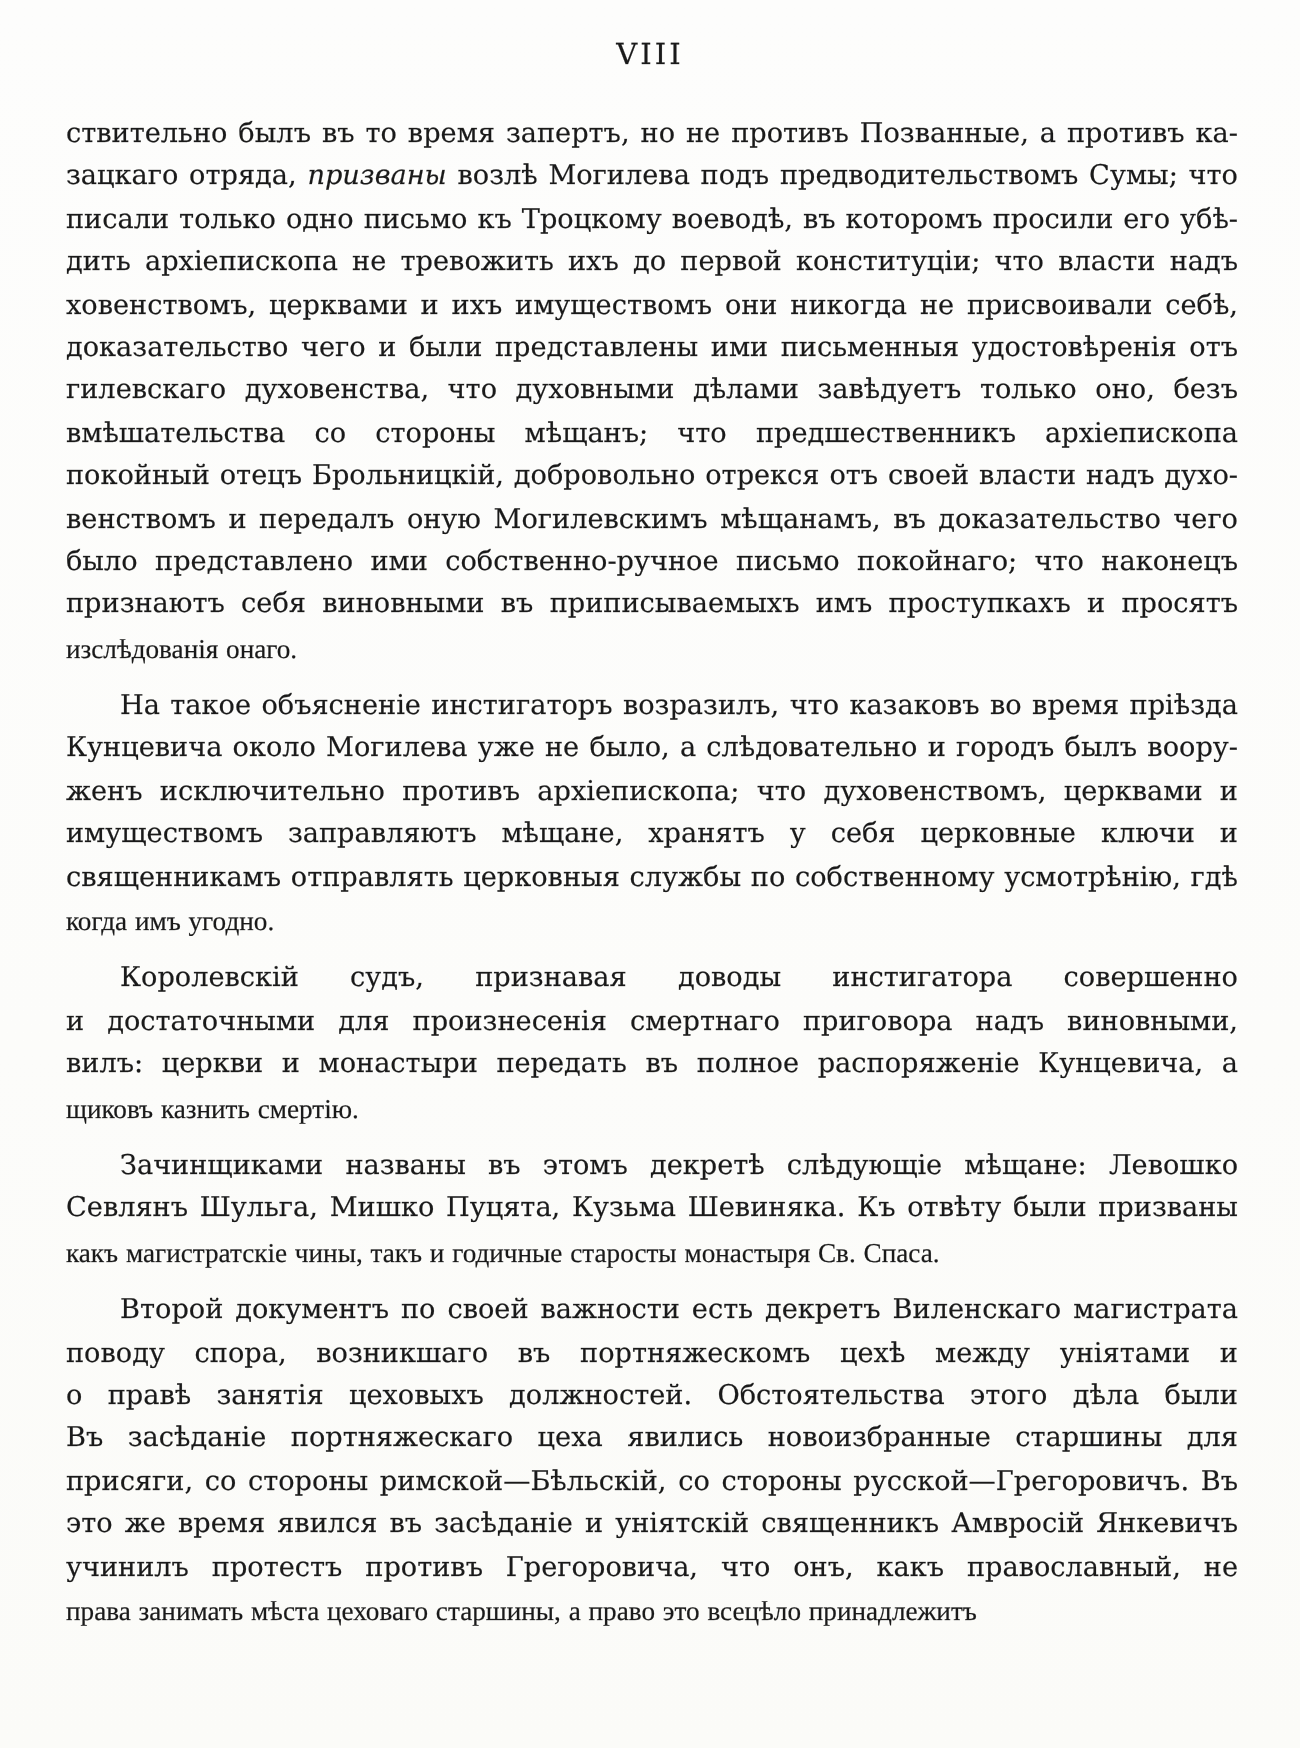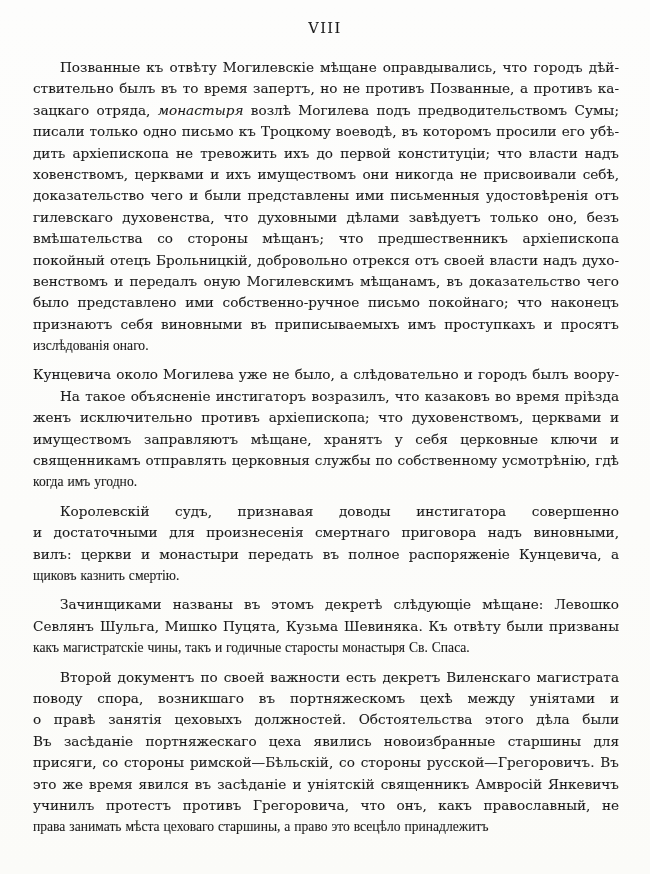--- a/index.html
+++ b/index.html
@@ -48,38 +48,37 @@
   .line.last  { text-align: left; text-align-last: left; font-family: Liberation Serif, serif; }
   .ital { font-style: italic; }
 </style>
 </head>
 <body>
 
 <div class="page" style="color: rgb(26, 26, 26);">
   <div class="page-number">VIII</div>
   <div class="text-block">
       <div class="para">
-        <div class="line first">Позванные къ отвѣту Могилевскіе мѣщане оправдывались, что городъ дѣй-</div>
         <div class="line">ствительно былъ въ то время запертъ, но не противъ Позванные, а противъ ка-</div>
-        <div class="line">зацкаго отряда, <em class="ital">монастыря</em> возлѣ Могилева подъ предводительствомъ Сумы; что они</div>
+        <div class="line">зацкаго отряда, <em class="ital">призваны</em> возлѣ Могилева подъ предводительствомъ Сумы; что они</div>
         <div class="line">писали только одно письмо къ Троцкому воеводѣ, въ которомъ просили его убѣ-</div>
         <div class="line">дить архіепископа не тревожить ихъ до первой конституціи; что власти надъ ду-</div>
         <div class="line">ховенствомъ, церквами и ихъ имуществомъ они никогда не присвоивали себѣ, въ</div>
         <div class="line">доказательство чего и были представлены ими письменныя удостовѣренія отъ Мо-</div>
         <div class="line">гилевскаго духовенства, что духовными дѣлами завѣдуетъ только оно, безъ всякаго</div>
         <div class="line">вмѣшательства со стороны мѣщанъ; что предшественникъ архіепископа Кунцевича,</div>
         <div class="line">покойный отецъ Брольницкій, добровольно отрекся отъ своей власти надъ духо-</div>
         <div class="line">венствомъ и передалъ оную Могилевскимъ мѣщанамъ, въ доказательство чего и</div>
         <div class="line">было представлено ими собственно-ручное письмо покойнаго; что наконецъ они не</div>
         <div class="line">признаютъ себя виновными въ приписываемыхъ имъ проступкахъ и просятъ короля</div>
         <div class="line last">изслѣдованія онаго.</div>
       </div>
       <div class="para">
+        <div class="line first">На такое объясненіе инстигаторъ возразилъ, что казаковъ во время пріѣзда</div>
         <div class="line">Кунцевича около Могилева уже не было, а слѣдовательно и городъ былъ воору-</div>
-        <div class="line first">На такое объясненіе инстигаторъ возразилъ, что казаковъ во время пріѣзда</div>
         <div class="line">женъ исключительно противъ архіепископа; что духовенствомъ, церквами и ихъ</div>
         <div class="line">имуществомъ заправляютъ мѣщане, хранятъ у себя церковные ключи и позволяютъ</div>
         <div class="line">священникамъ отправлять церковныя службы по собственному усмотрѣнію, гдѣ и</div>
         <div class="line last">когда имъ угодно.</div>
       </div>
       <div class="para">
         <div class="line first">Королевскій судъ, признавая доводы инстигатора совершенно основательными</div>
         <div class="line">и достаточными для произнесенія смертнаго приговора надъ виновными, постано-</div>
         <div class="line">вилъ: церкви и монастыри передать въ полное распоряженіе Кунцевича, а зачин-</div>
         <div class="line last">щиковъ казнить смертію.</div>

